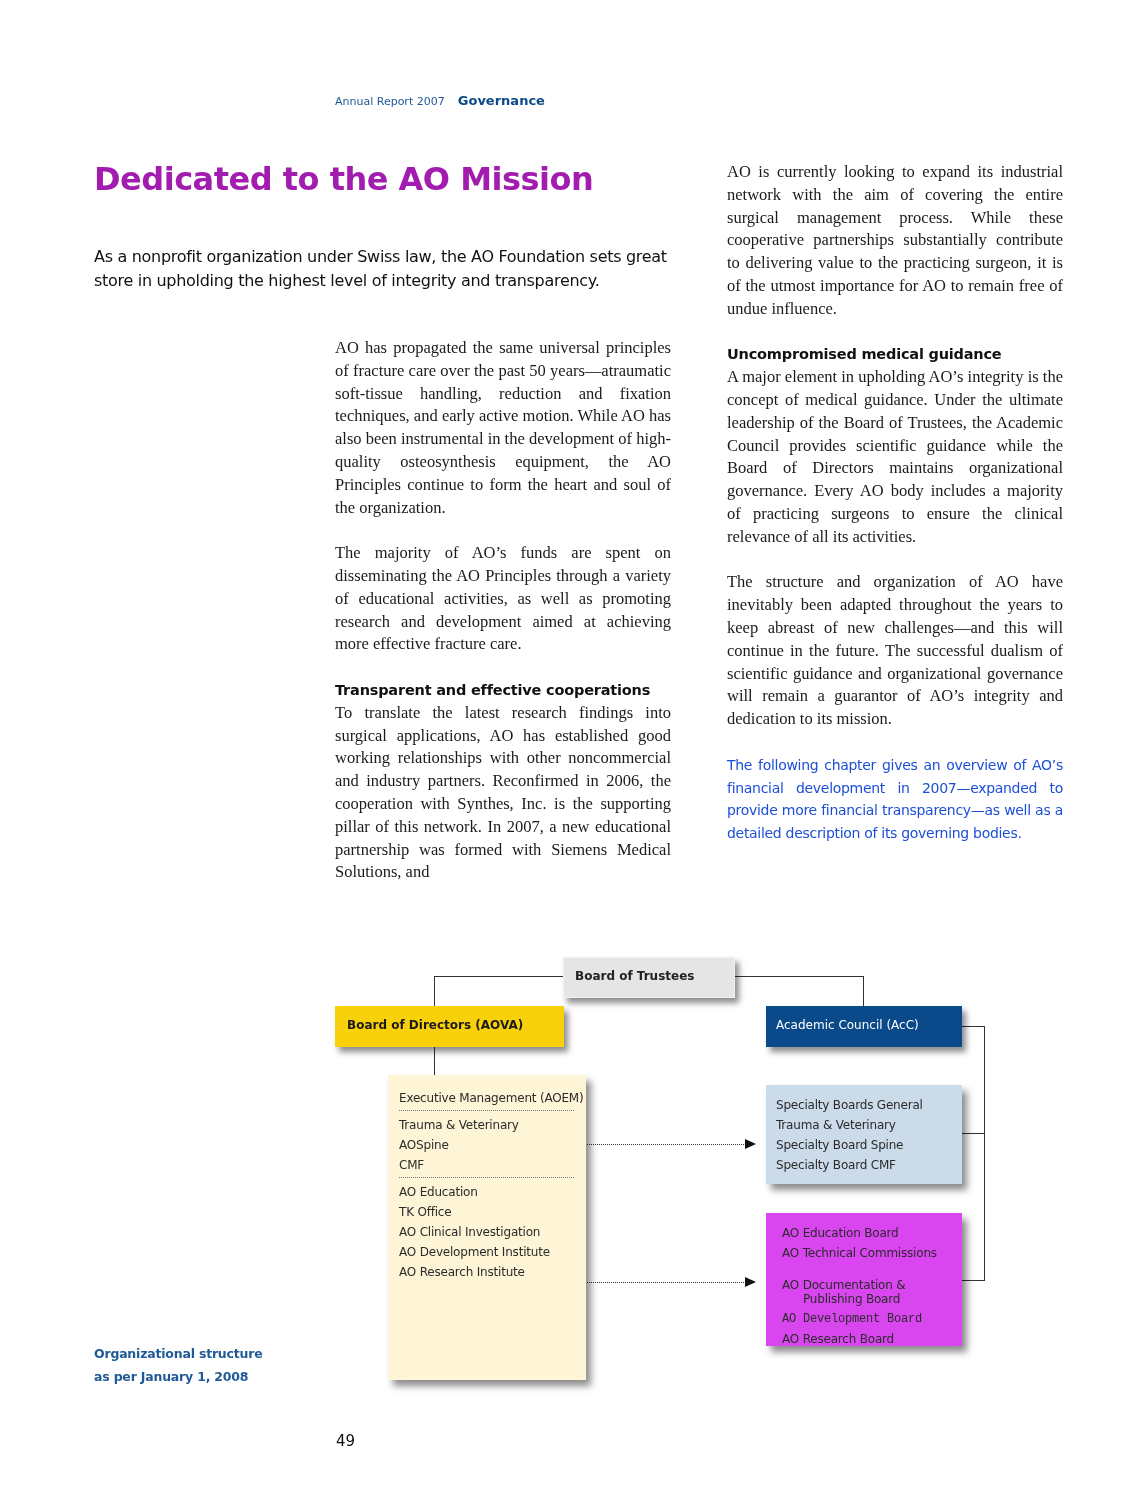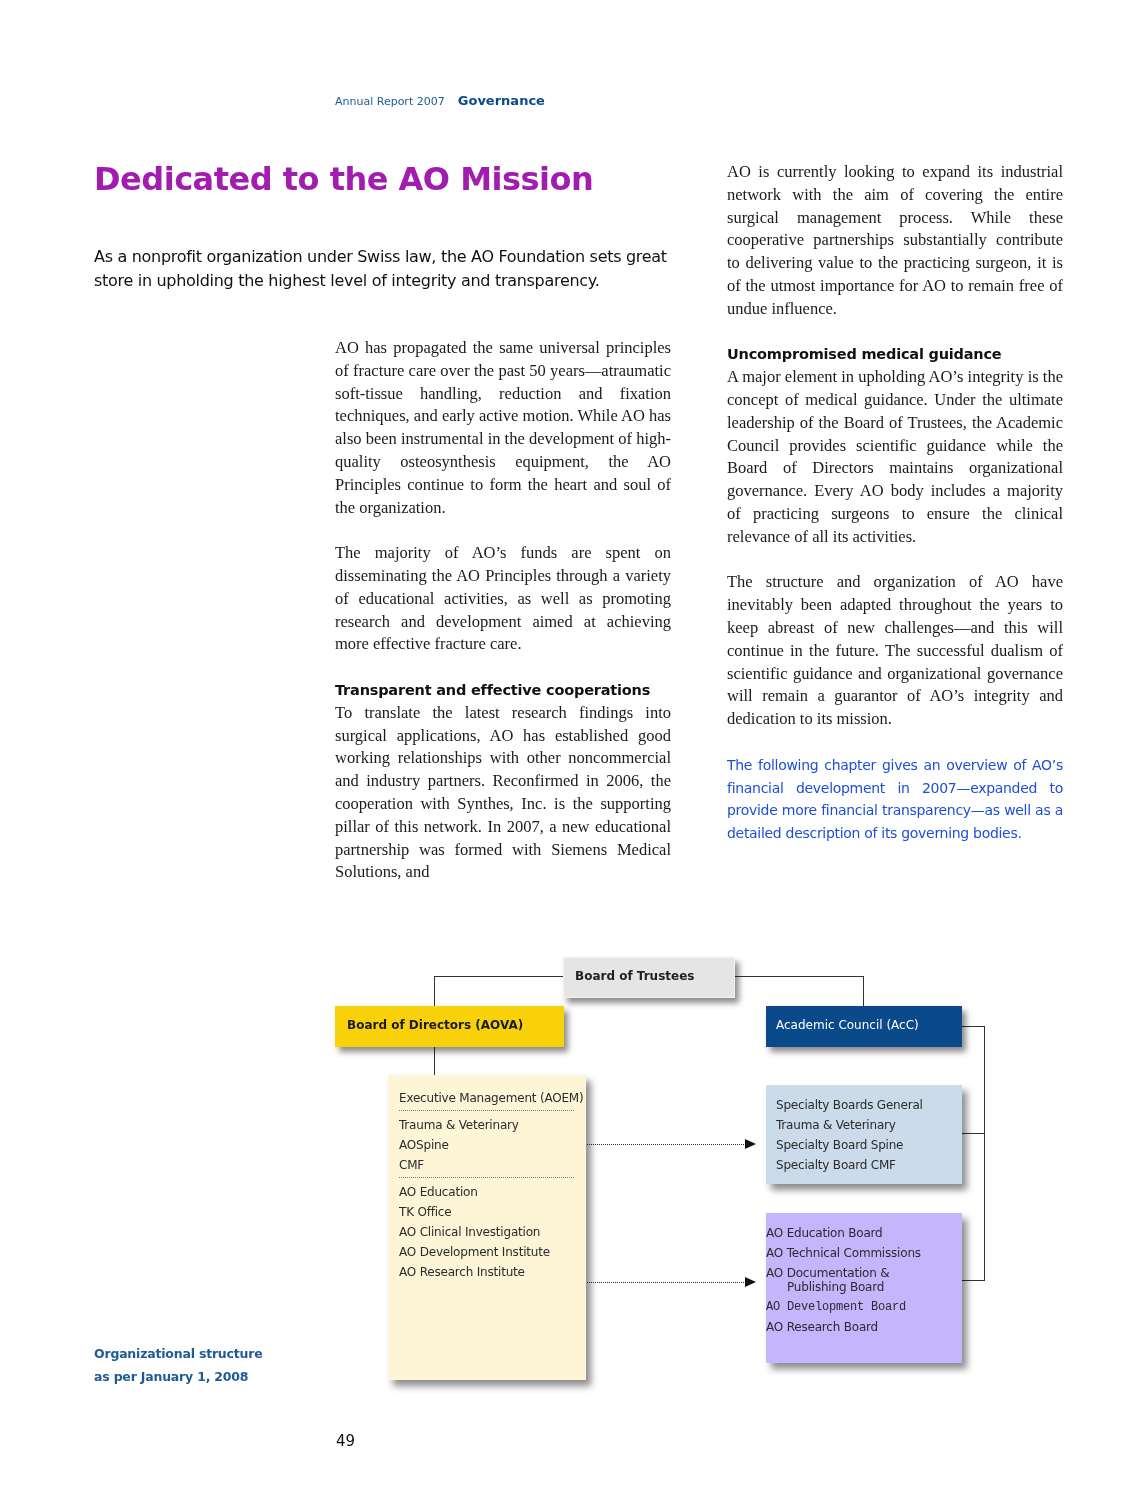--- a/index.html
+++ b/index.html
@@ -20,26 +20,26 @@
   .col p.blue-note { font-family:"DejaVu Sans", sans-serif; font-size:14px; color:#1d4ed8; letter-spacing:-0.3px; line-height:22.8px; }
 
   
   .node { position:absolute; box-sizing:border-box; font-family:"DejaVu Sans", sans-serif; font-size:12px; box-shadow:4px 5px 6px rgba(0,0,0,0.45); }
   .node-trustees { left:563px; top:957px; width:172px; height:41px; background:#e5e5e5; color:#222; padding:11px 0 0 11px; border:1px solid #f2f2f2; font-weight:bold; }
   .node-directors { left:335px; top:1006px; width:229px; height:41px; background:#f9d10b; color:#1b1b1b; padding:12px 0 0 12px; font-weight:bold; }
   .node-academic { left:766px; top:1006px; width:196px; height:41px; background:#0b4a8a; color:#ffffff; padding:12px 0 0 10px; font-weight:normal; }
   .list-box { position:absolute; box-sizing:border-box; font-family:"DejaVu Sans", sans-serif; font-size:12px; line-height:20px; color:#2b2b2b; box-shadow:5px 6px 7px rgba(0,0,0,0.45); letter-spacing:-0.2px; }
   .box-exec { left:344px; top:1075px; width:198px; height:305px; background:#fdf5d6; padding:13px 0 0 11px;margin-left:44px; }
   .box-specialty { left:766px; top:1085px; width:196px; height:99px; background:#cbdbe9; padding:10px 0 0 10px; }
-  .box-boards { left:766px; top:1213px; width:196px; height:150px; background:#c4b5fd; padding:10px 0 0 0; }
+  .box-boards { left:766px; top:1213px; width:196px; height:133px; background:#d946ef; padding:10px 0 0 16px; }
   .list-box .grp { border-bottom:1px dotted #777; margin-right:12px; padding-bottom:2px; margin-bottom:4px; }
   .list-box .grp:last-child { border-bottom:none; }
   .list-box .item { display:block; white-space:nowrap; }
   .list-box .indent { padding-left:21px; line-height:14px; }
-  .list-box .item.wrap-first { line-height:14px; margin-top:3px; }
+  .list-box .item.wrap-first { line-height:14px; margin-top:15px; }
 
   .line { position:absolute; background:#333; }
   .arrow-dotted { position:absolute; height:0; border-top:1px dotted #333; }
   .arrowhead-l { position:absolute; width:0; height:0; border-top:5px solid transparent; border-bottom:5px solid transparent; border-right:11px solid #111; }
   .arrowhead-r { position:absolute; width:0; height:0; border-top:5px solid transparent; border-bottom:5px solid transparent; border-left:11px solid #111; }
 
   .caption { position:absolute; left:94px; top:1342px; font-family:"DejaVu Sans", sans-serif; font-weight:bold; font-size:12.5px; line-height:23px; color:#1f5a96; letter-spacing:-0.2px; }
   .page-number { position:absolute; left:336px; top:1432px; font-family:"DejaVu Sans", sans-serif; font-size:15px; color:#111; }
 </style>
 </head>

